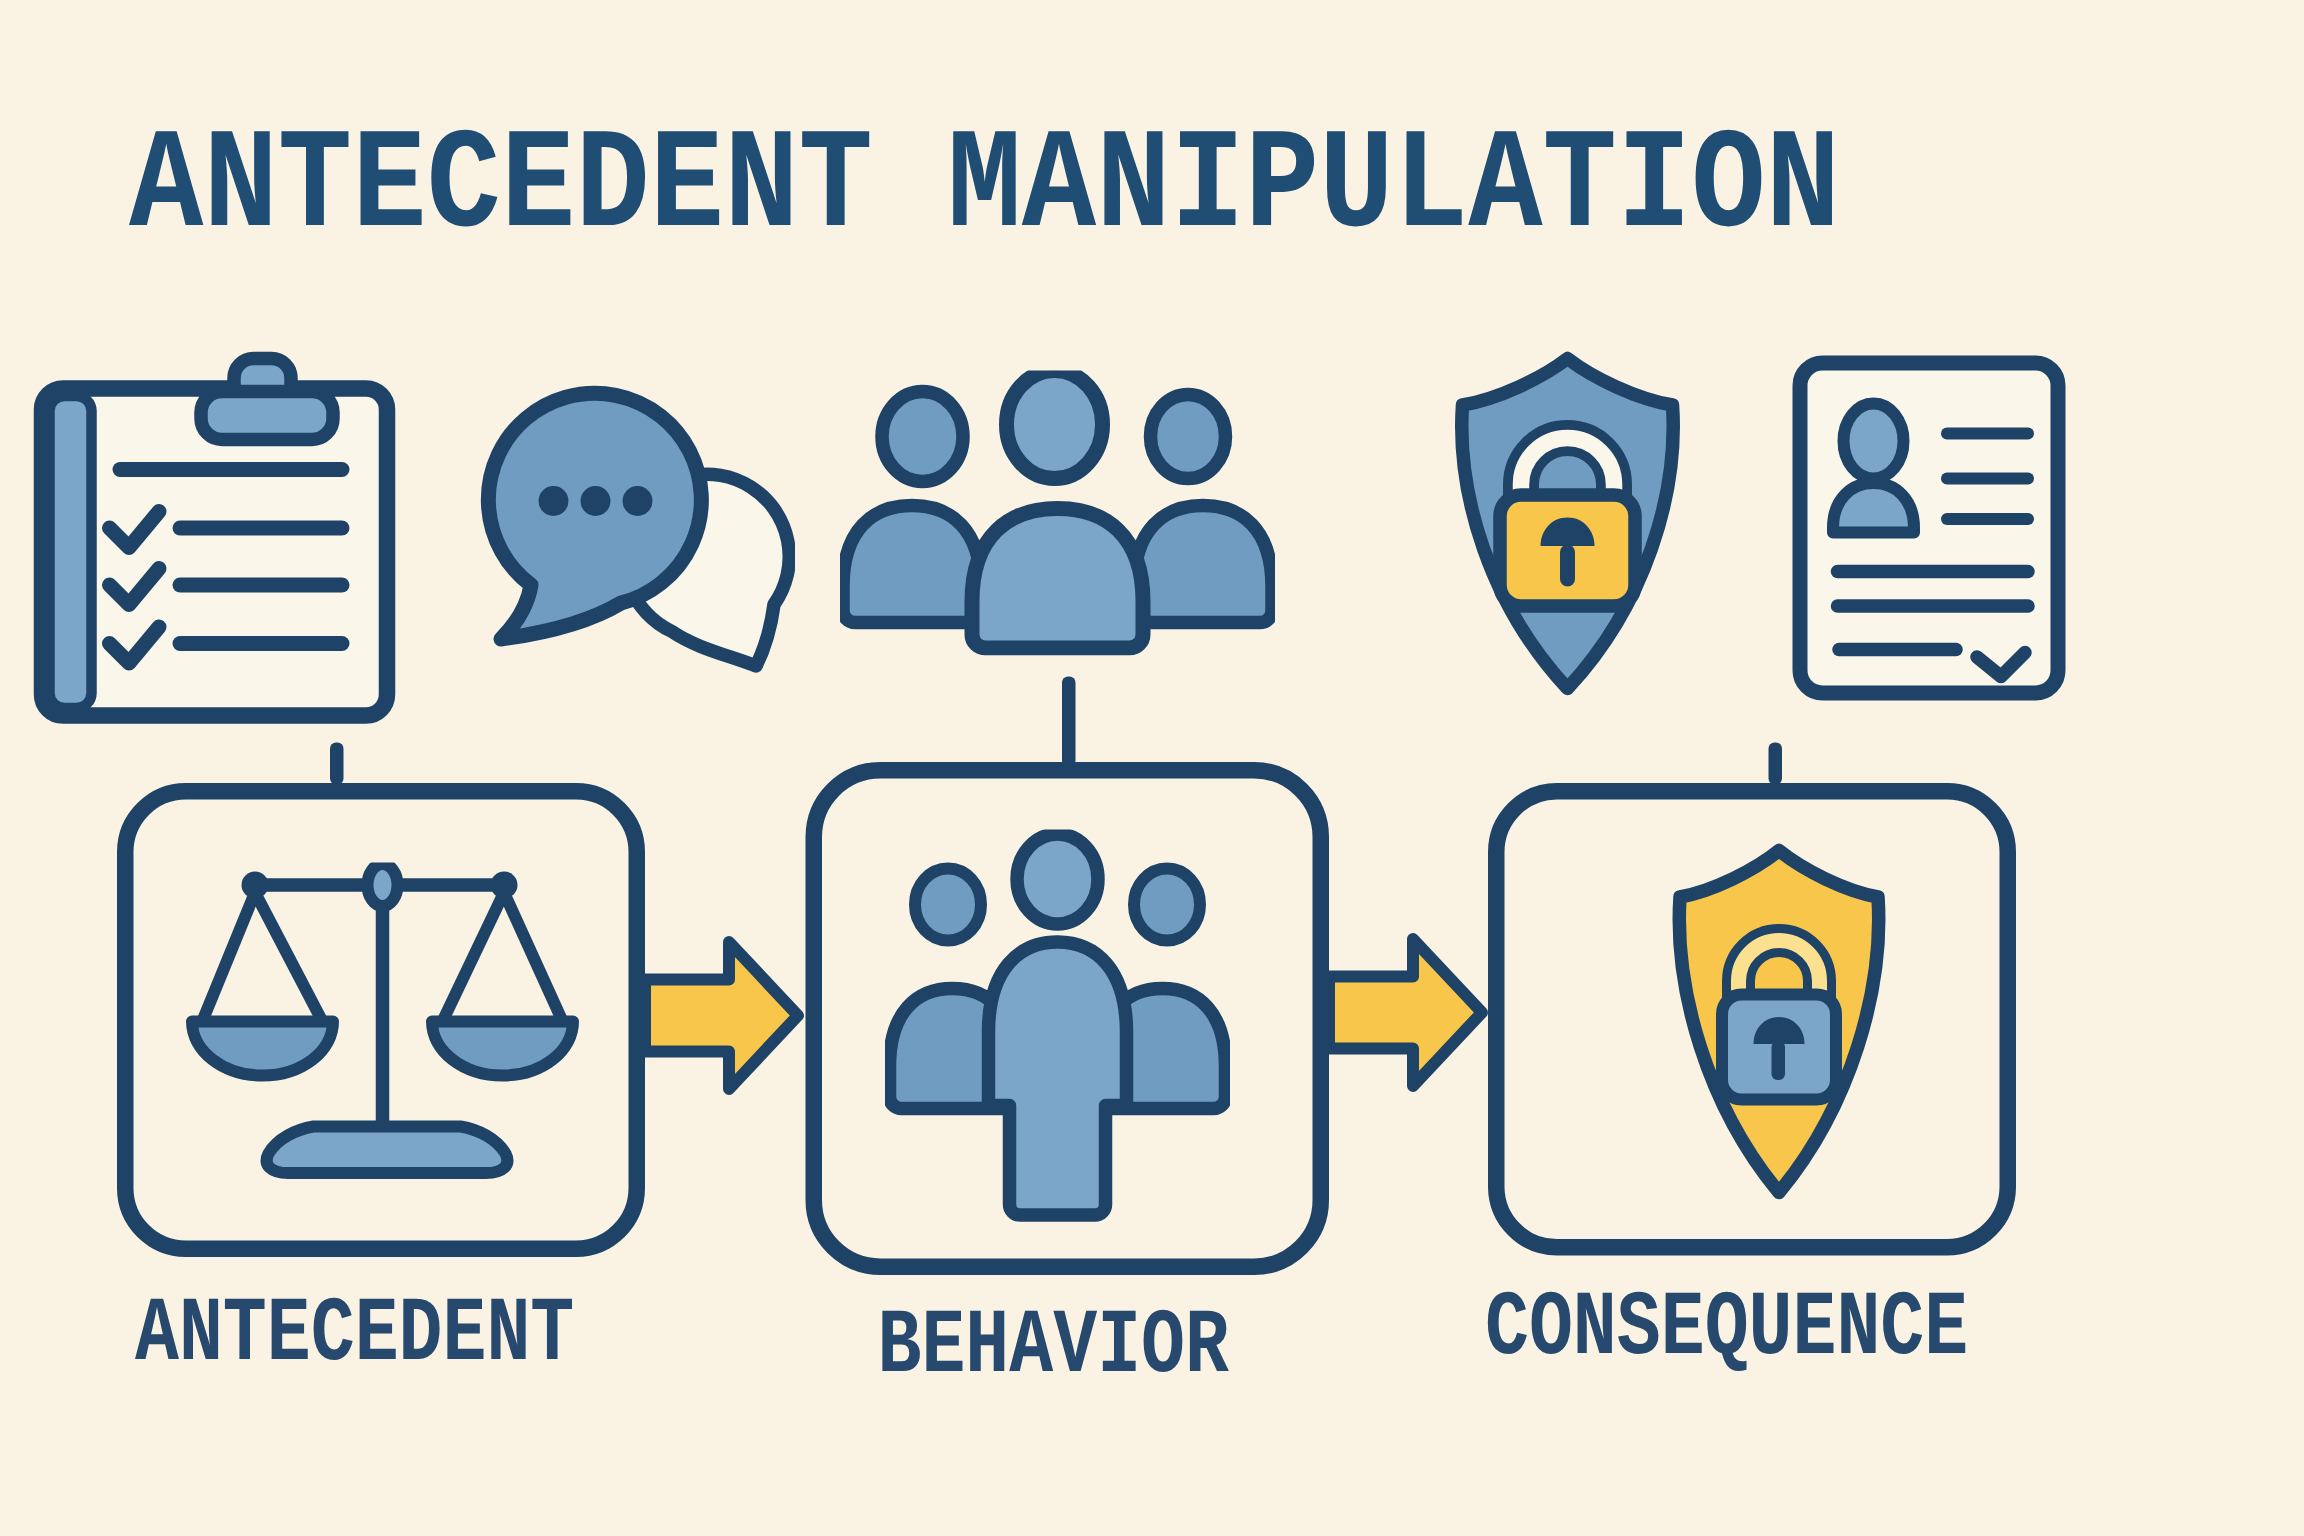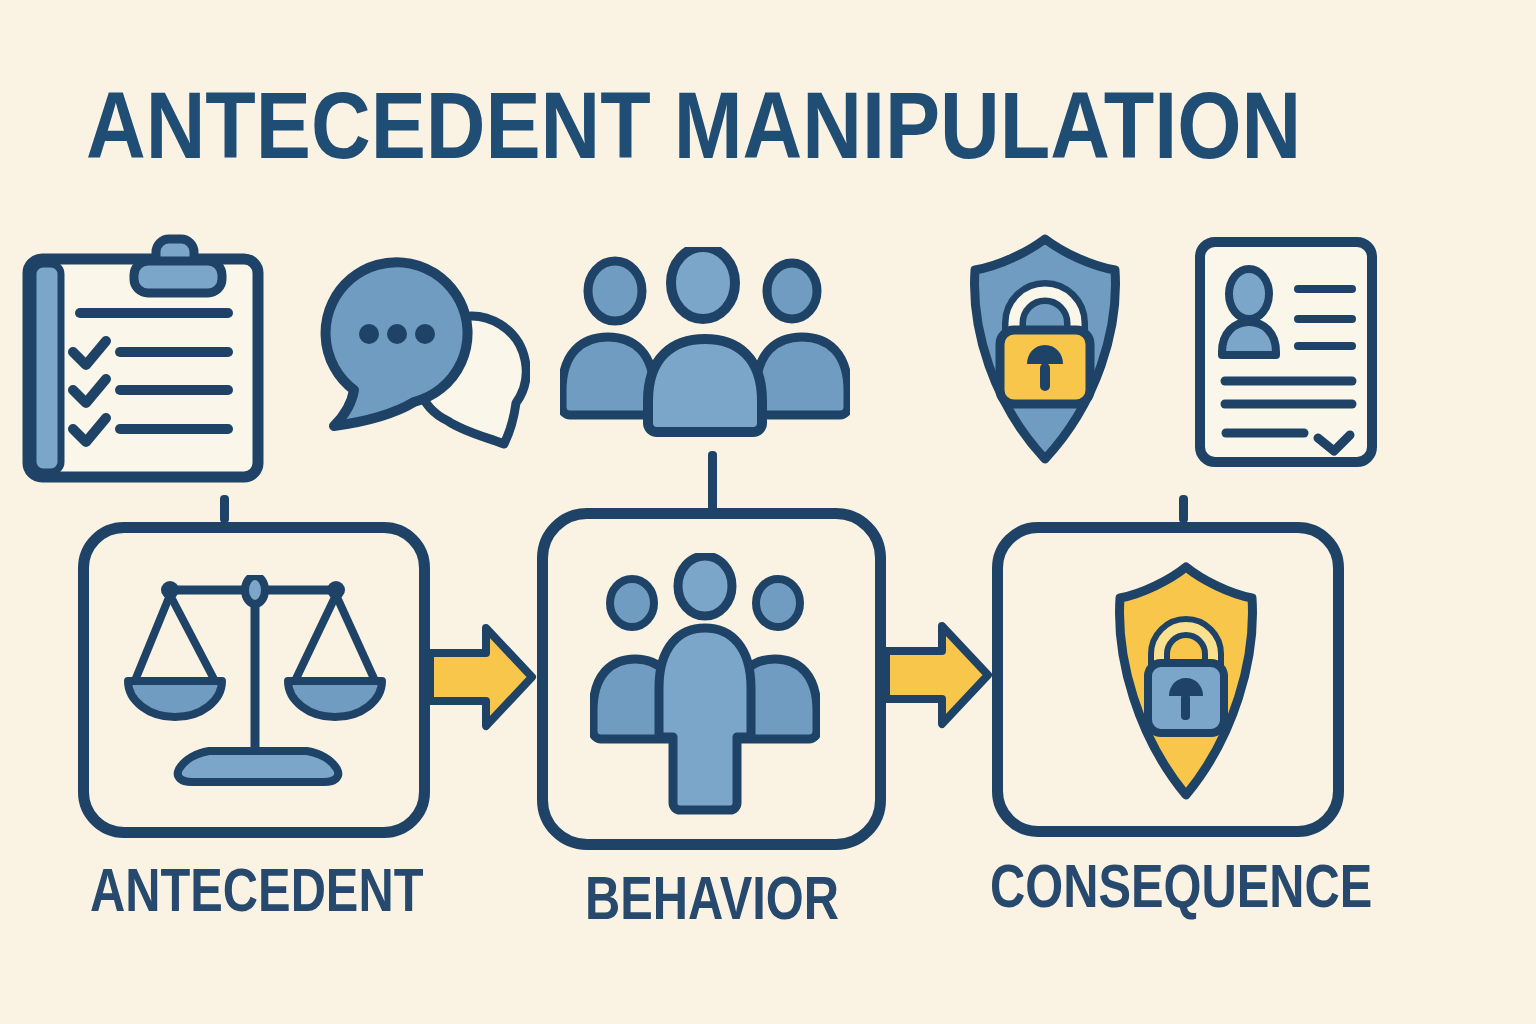--- a/index.html
+++ b/index.html
@@ -1,17 +1,17 @@
 <!DOCTYPE html>
 <html><head>
 <meta charset="utf-8">
 <style>
   html,body{margin:0;padding:0;background:#faf3e4;}
   .canvas{position:relative;width:1536px;height:948px;background:#faf3e4;overflow:hidden;
-          font-family:Liberation Sans, sans-serif;}
+          font-family:Liberation Mono, monospace;}
   .abs{position:absolute;}
   .title{left:86px;top:78px;font-size:95px;font-weight:bold;color:#1f4d74;line-height:1;
          white-space:nowrap;transform:scaleX(.87);transform-origin:0 0;}
   .step-box{position:absolute;border:11px solid #1e4367;border-radius:46px;background:transparent;
             box-sizing:border-box;}
   .stub{position:absolute;width:9px;background:#1e4367;border-radius:4px;}
   .lbl{position:absolute;font-weight:bold;font-size:61px;color:#26496d;line-height:1;
        white-space:nowrap;transform:scaleX(.8);transform-origin:0 0;}
   .icon{position:absolute;}
   .icon svg{display:block;width:100%;height:100%;}

